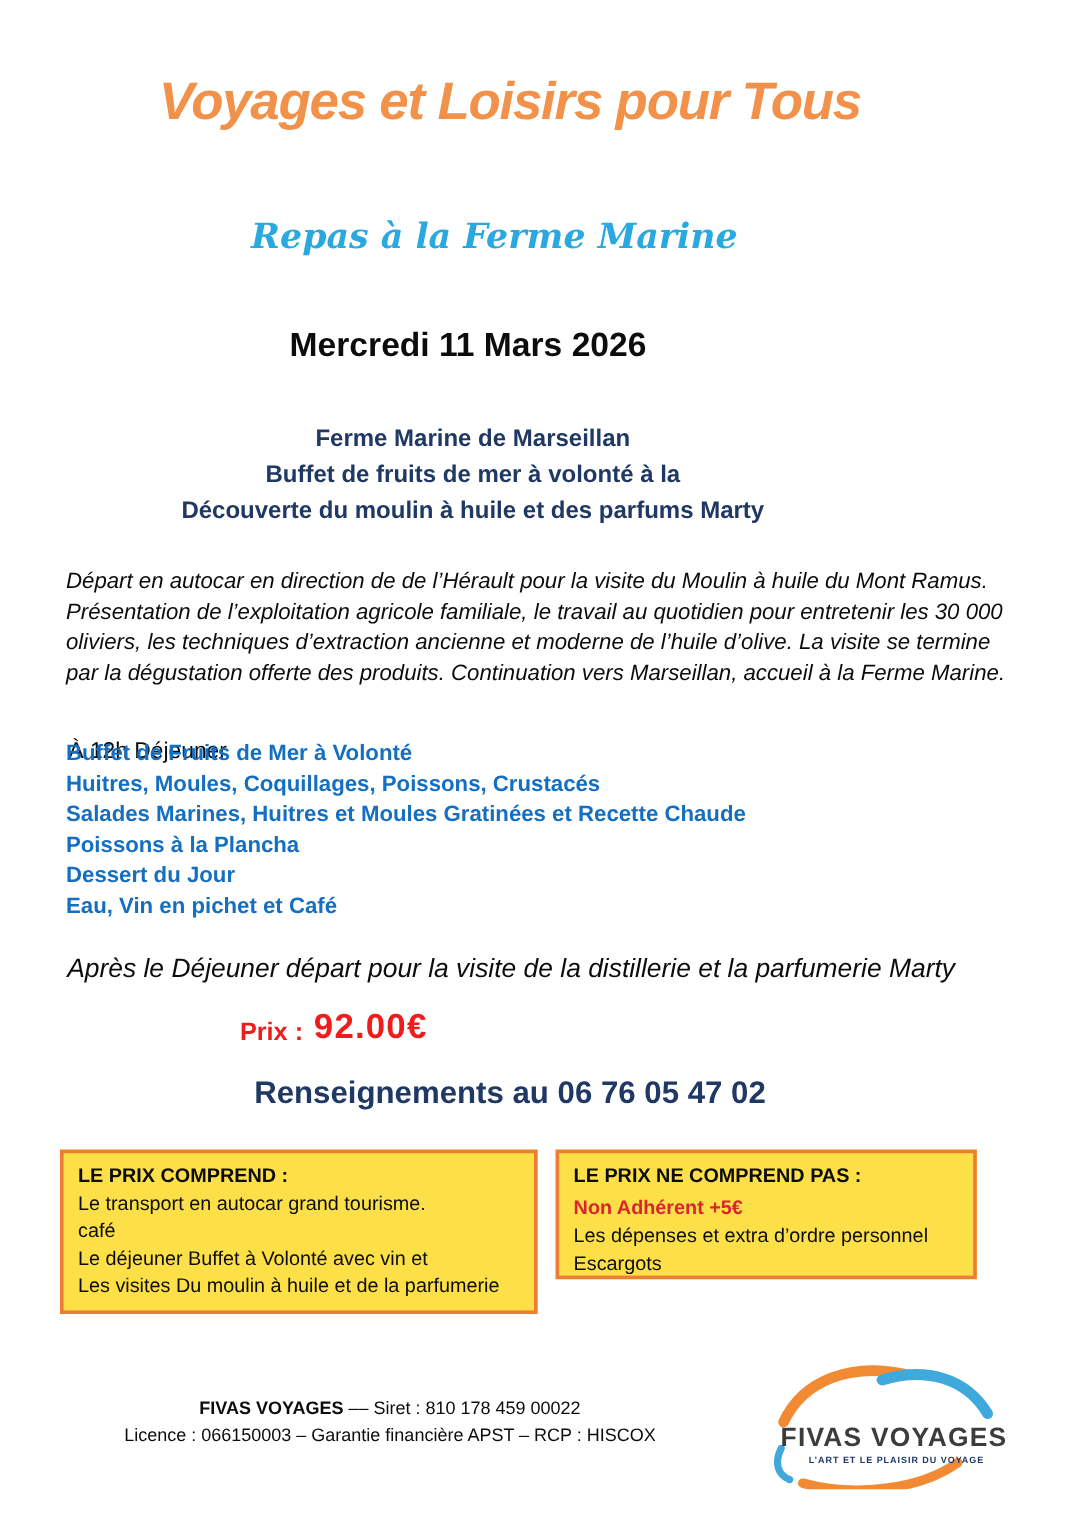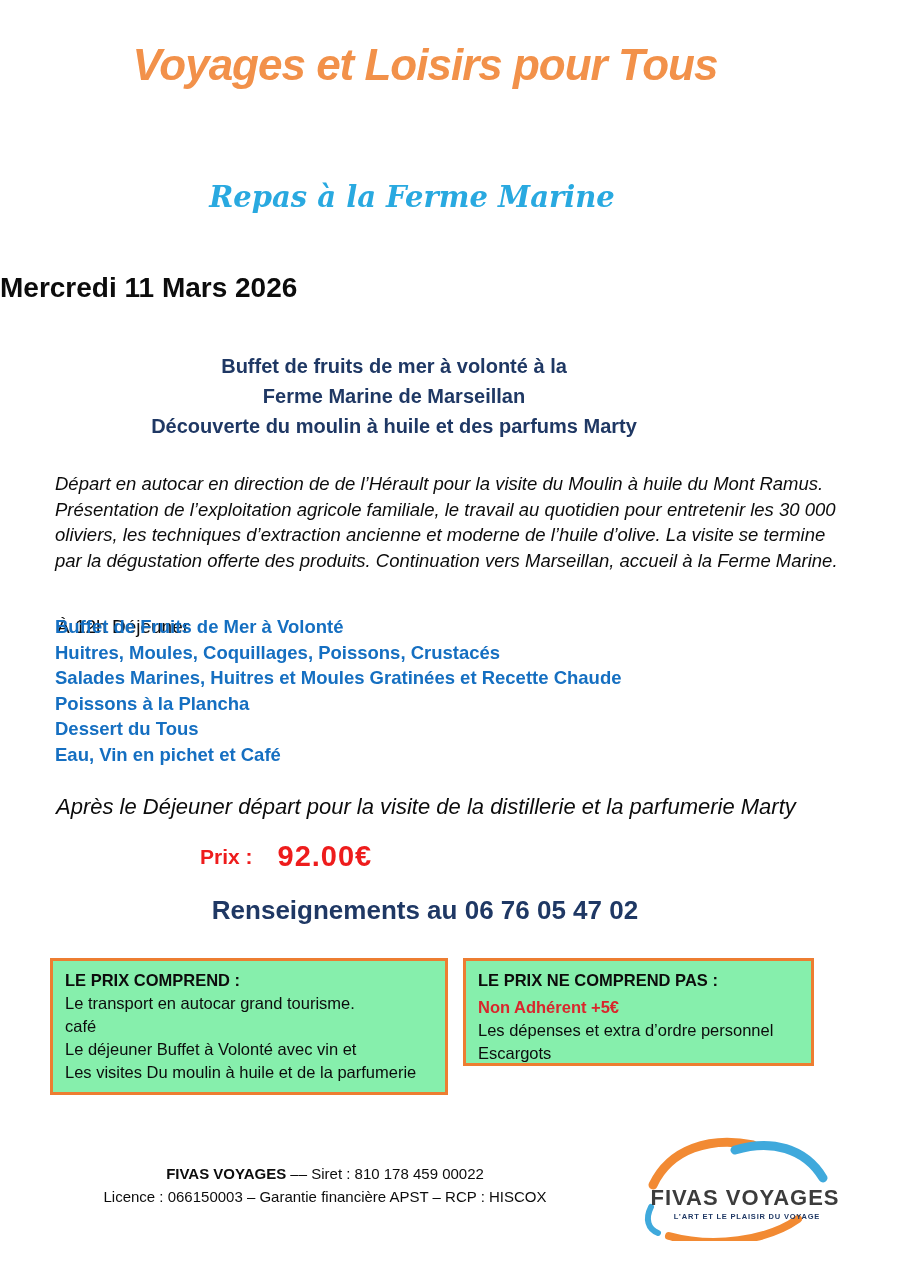--- a/index.html
+++ b/index.html
@@ -18,35 +18,36 @@
   html,body{margin:0;padding:0;background:#fff;}
   .page{
     position:relative;
     width:899px;height:1272px;
     background:#ffffff;
     overflow:hidden;
     font-family:"Liberation Sans", sans-serif;
     color:var(--ink);
   }
   .page-title{
-    position:absolute;top:40px;left:0;width:850px;
+    position:absolute;top:60px;left:0;width:850px;
     text-align:center;
     font-style:italic;font-weight:bold;font-size:44px;
     letter-spacing:-1px;
     color:var(--title-orange);
   }
   .event-subtitle{
     position:absolute;top:180px;left:0;width:824px;
     text-align:center;
     font-family:"DejaVu Serif", serif;
     font-style:italic;font-weight:bold;font-size:29px;
     color:var(--subtitle-cyan);
   }
   .event-date{
     position:absolute;top:272px;left:0;width:780px;
+    text-align:center;
     font-weight:bold;font-size:28px;color:#0c0c0c;
   }
   .headline{
     position:absolute;top:351px;left:0;width:788px;
     text-align:center;
     font-weight:bold;font-size:20px;line-height:30px;
     color:var(--navy);
   }
   .trip-description{
     position:absolute;top:471px;left:55px;width:794px;
@@ -63,34 +64,34 @@
     text-align:left;
     font-weight:bold;font-size:18.5px;line-height:25.5px;
     color:var(--menu-blue);
   }
   .afternoon-note{
     position:absolute;top:794px;left:56px;width:760px;
     font-style:italic;font-size:22px;color:#0c0c0c;
   }
   .price-row{
     position:absolute;top:840px;left:200px;
-    display:flex;align-items:center;gap:25px;
+    display:flex;align-items:flex-end;gap:9px;
     color:var(--price-red);
   }
   .price-label{font-weight:bold;font-size:21px;}
   .price-value{font-weight:bold;font-size:29px;letter-spacing:1px;}
   .contact-info{
     position:absolute;top:895px;left:0;width:850px;
     text-align:center;
     font-weight:bold;font-size:26px;color:var(--navy);
   }
   .info-box{
     position:absolute;top:958px;
     border:3px solid var(--box-border);
-    background:#86efac;
+    background:#fde047;
     padding:8px 12px 10px 12px;
     box-sizing:border-box;
     font-size:16.5px;line-height:23px;color:#0c0c0c;
   }
   .info-box .box-title{font-weight:bold;}
   .box-included{left:50px;width:398px;height:137px;}
   .box-excluded{left:463px;width:351px;height:108px;}
   .non-member-surcharge{
     font-weight:bold;color:var(--highlight-red);
     margin-top:4px;
@@ -110,35 +111,35 @@
 
 <div class="page">
 
   <div class="page-title">Voyages et Loisirs pour Tous</div>
 
   <div class="event-subtitle">Repas à la Ferme Marine</div>
 
   <div class="event-date">Mercredi 11 Mars 2026</div>
 
   <div class="headline">
+    <div>Ferme Marine de Marseillan</div>
     <div>Buffet de fruits de mer à volonté à la</div>
-    <div>Ferme Marine de Marseillan</div>
     <div>Découverte du moulin à huile et des parfums Marty</div>
   </div>
 
   <div class="trip-description">Départ en autocar en direction de de l’Hérault pour la visite du Moulin à huile du Mont Ramus. Présentation de l’exploitation agricole familiale, le travail au quotidien pour entretenir les 30 000 oliviers, les techniques d’extraction ancienne et moderne de l’huile d’olive. La visite se termine par la dégustation offerte des produits. Continuation vers Marseillan, accueil à la Ferme Marine.</div>
 
   <div class="lunch-time-label">À 12h Déjeuner</div>
 
   <div class="menu">
     <div>Buffet de Fruits de Mer à Volonté</div>
     <div>Huitres, Moules, Coquillages, Poissons, Crustacés</div>
     <div>Salades Marines, Huitres et Moules Gratinées et Recette Chaude</div>
     <div>Poissons à la Plancha</div>
-    <div>Dessert du Tous</div>
+    <div>Dessert du Jour</div>
     <div>Eau, Vin en pichet et Café</div>
   </div>
 
   <div class="afternoon-note">Après le Déjeuner départ pour la visite de la distillerie et la parfumerie Marty</div>
 
   <div class="price-row">
     <span class="price-label">Prix :</span>
     <span class="price-value">92.00€</span>
   </div>
 

